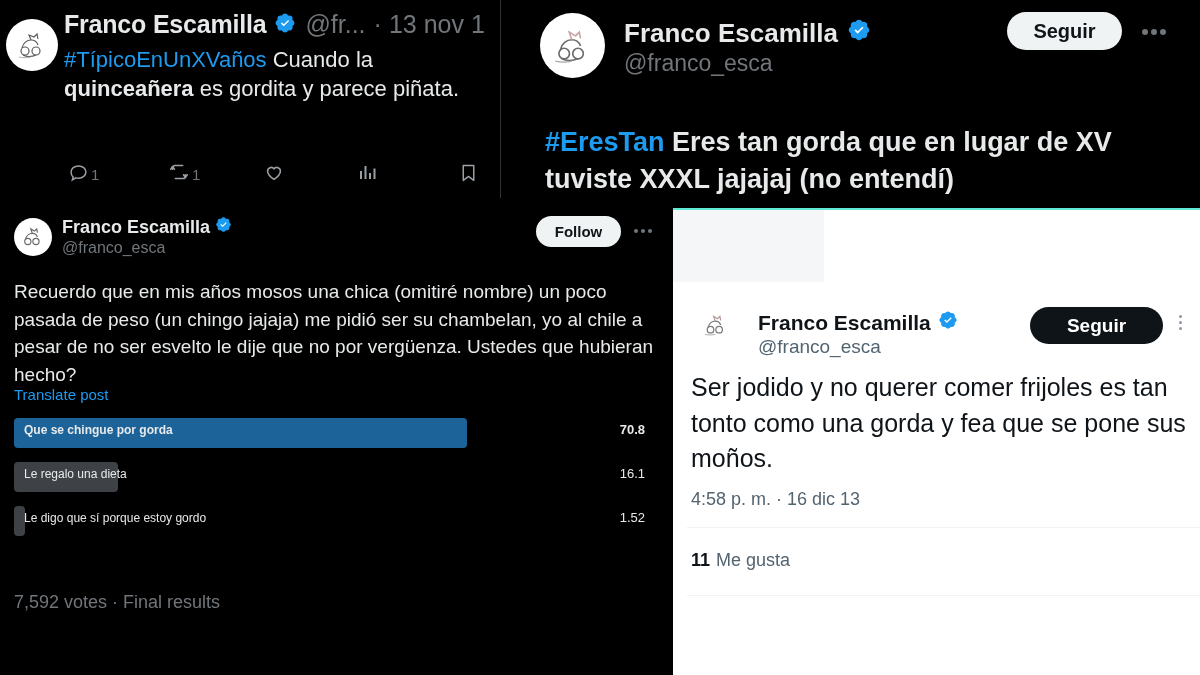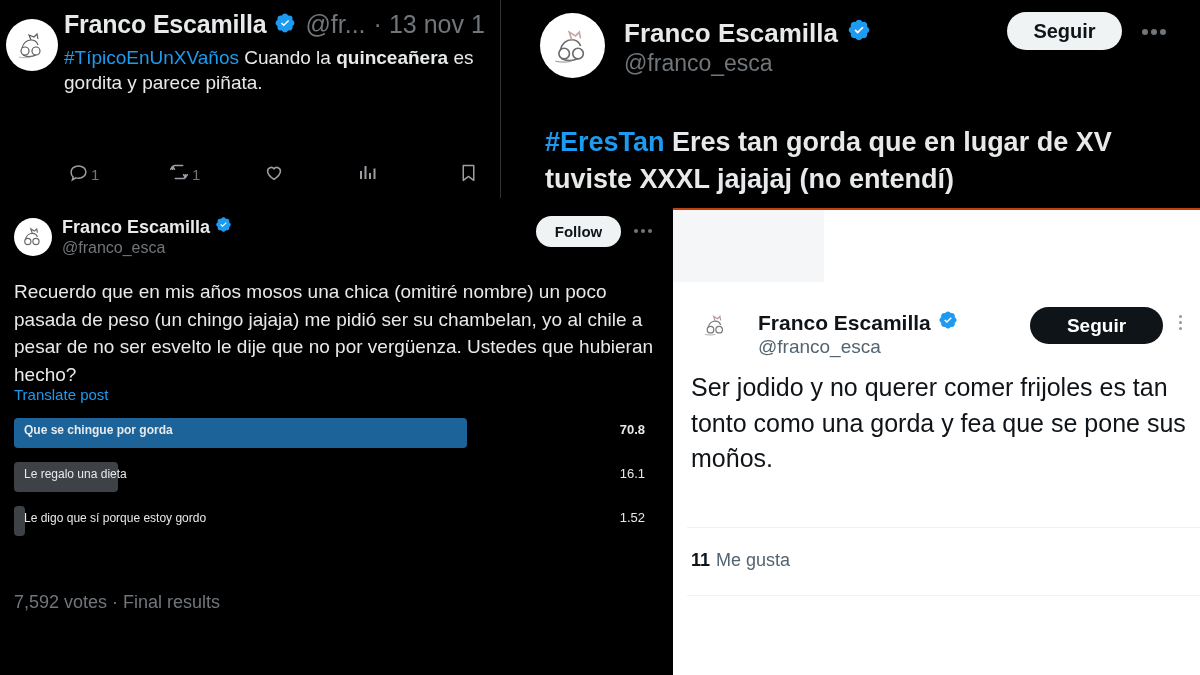--- a/index.html
+++ b/index.html
@@ -2,21 +2,21 @@
 <html><head>
 <meta charset="utf-8">
 <style>
   * { box-sizing: border-box; margin: 0; padding: 0; }
   html, body {
     width: 1200px; height: 675px;
     background: #000;
     font-family: "Liberation Sans", sans-serif;
     overflow: hidden;
   }
-  .stage { position: relative; width: 1200px; height: 582px; background:#c2410c; }
+  .stage { position: relative; width: 1200px; height: 582px; background:#5eead4; }
 
   
   .panel { position: absolute; overflow: hidden; }
 
   
   .dark { background: #000; color: #e7e9ea; }
   .dark .name { color:#e7e9ea; font-weight:700; }
   .dark .handle { color:#71767b; }
   .dark .sep { color:#71767b; }
   .dark .body { color:#e7e9ea; }
@@ -56,21 +56,21 @@
 
   
   #p1 { left:0; top:0; width:501px; height:198px; }
   #p1 .hdr { position:absolute; left:64px; top:10px; display:flex; align-items:center; white-space:nowrap; }
   #p1 .hdr .name { font-size:25px; letter-spacing:-0.2px; }
   #p1 .hdr .verified { margin-left:8px; }
   #p1 .hdr .handle { font-size:25px; margin-left:9px; }
   #p1 .hdr .sep { font-size:25px; margin-left:8px; }
   #p1 .hdr .date { color:#71767b; font-size:25px; margin-left:7px; }
   #p1 .avatar { position:absolute; left:6px; top:19px; width:52px; height:52px; }
-  #p1 .body { position:absolute; left:64px; top:45px; width:430px; font-size:19px; line-height:1.33; }
+  #p1 .body { position:absolute; left:64px; top:45px; width:430px; font-size:22px; line-height:1.33; }
   #p1 .tag { color:#1d9bf0; }
   #p1 .bold { font-weight:700; }
   #p1 .actions { position:absolute; left:68px; top:161px; width:426px; display:flex; align-items:center; }
   #p1 .act { display:flex; align-items:center; color:#71767b; }
   #p1 .act .cnt { font-size:15px; margin-left:2px; color:#71767b; }
   #p1 .a1 { width:100px; } #p1 .a2 { width:95px; } #p1 .a3 { width:95px; } #p1 .a4 { width:100px; }
   #p1 .vline { position:absolute; left:500px; top:0; width:1px; height:198px; background:#2f3336; }
 
   
   #p2 { left:501px; top:0; width:699px; height:208px; background:#000; }
@@ -335,20 +335,21 @@
     <div class="handle">@franco_esca</div>
 
     <button class="btn-follow-dark follow">Seguir</button>
     <div class="dots-v morev">
         <i></i>
         <i></i>
         <i></i>
       </div>
 
     <div class="body">Ser jodido y no querer comer frijoles es tan tonto como una gorda y fea que se pone sus moños.</div>
+    <div class="ts">4:58 p. m. · 16 dic 13</div>
 
     <div class="rule1"></div>
 
     <div class="stats">
       <span class="grp">
         <b>11</b>
         <span>Me gusta</span>
       </span>
     </div>
 

